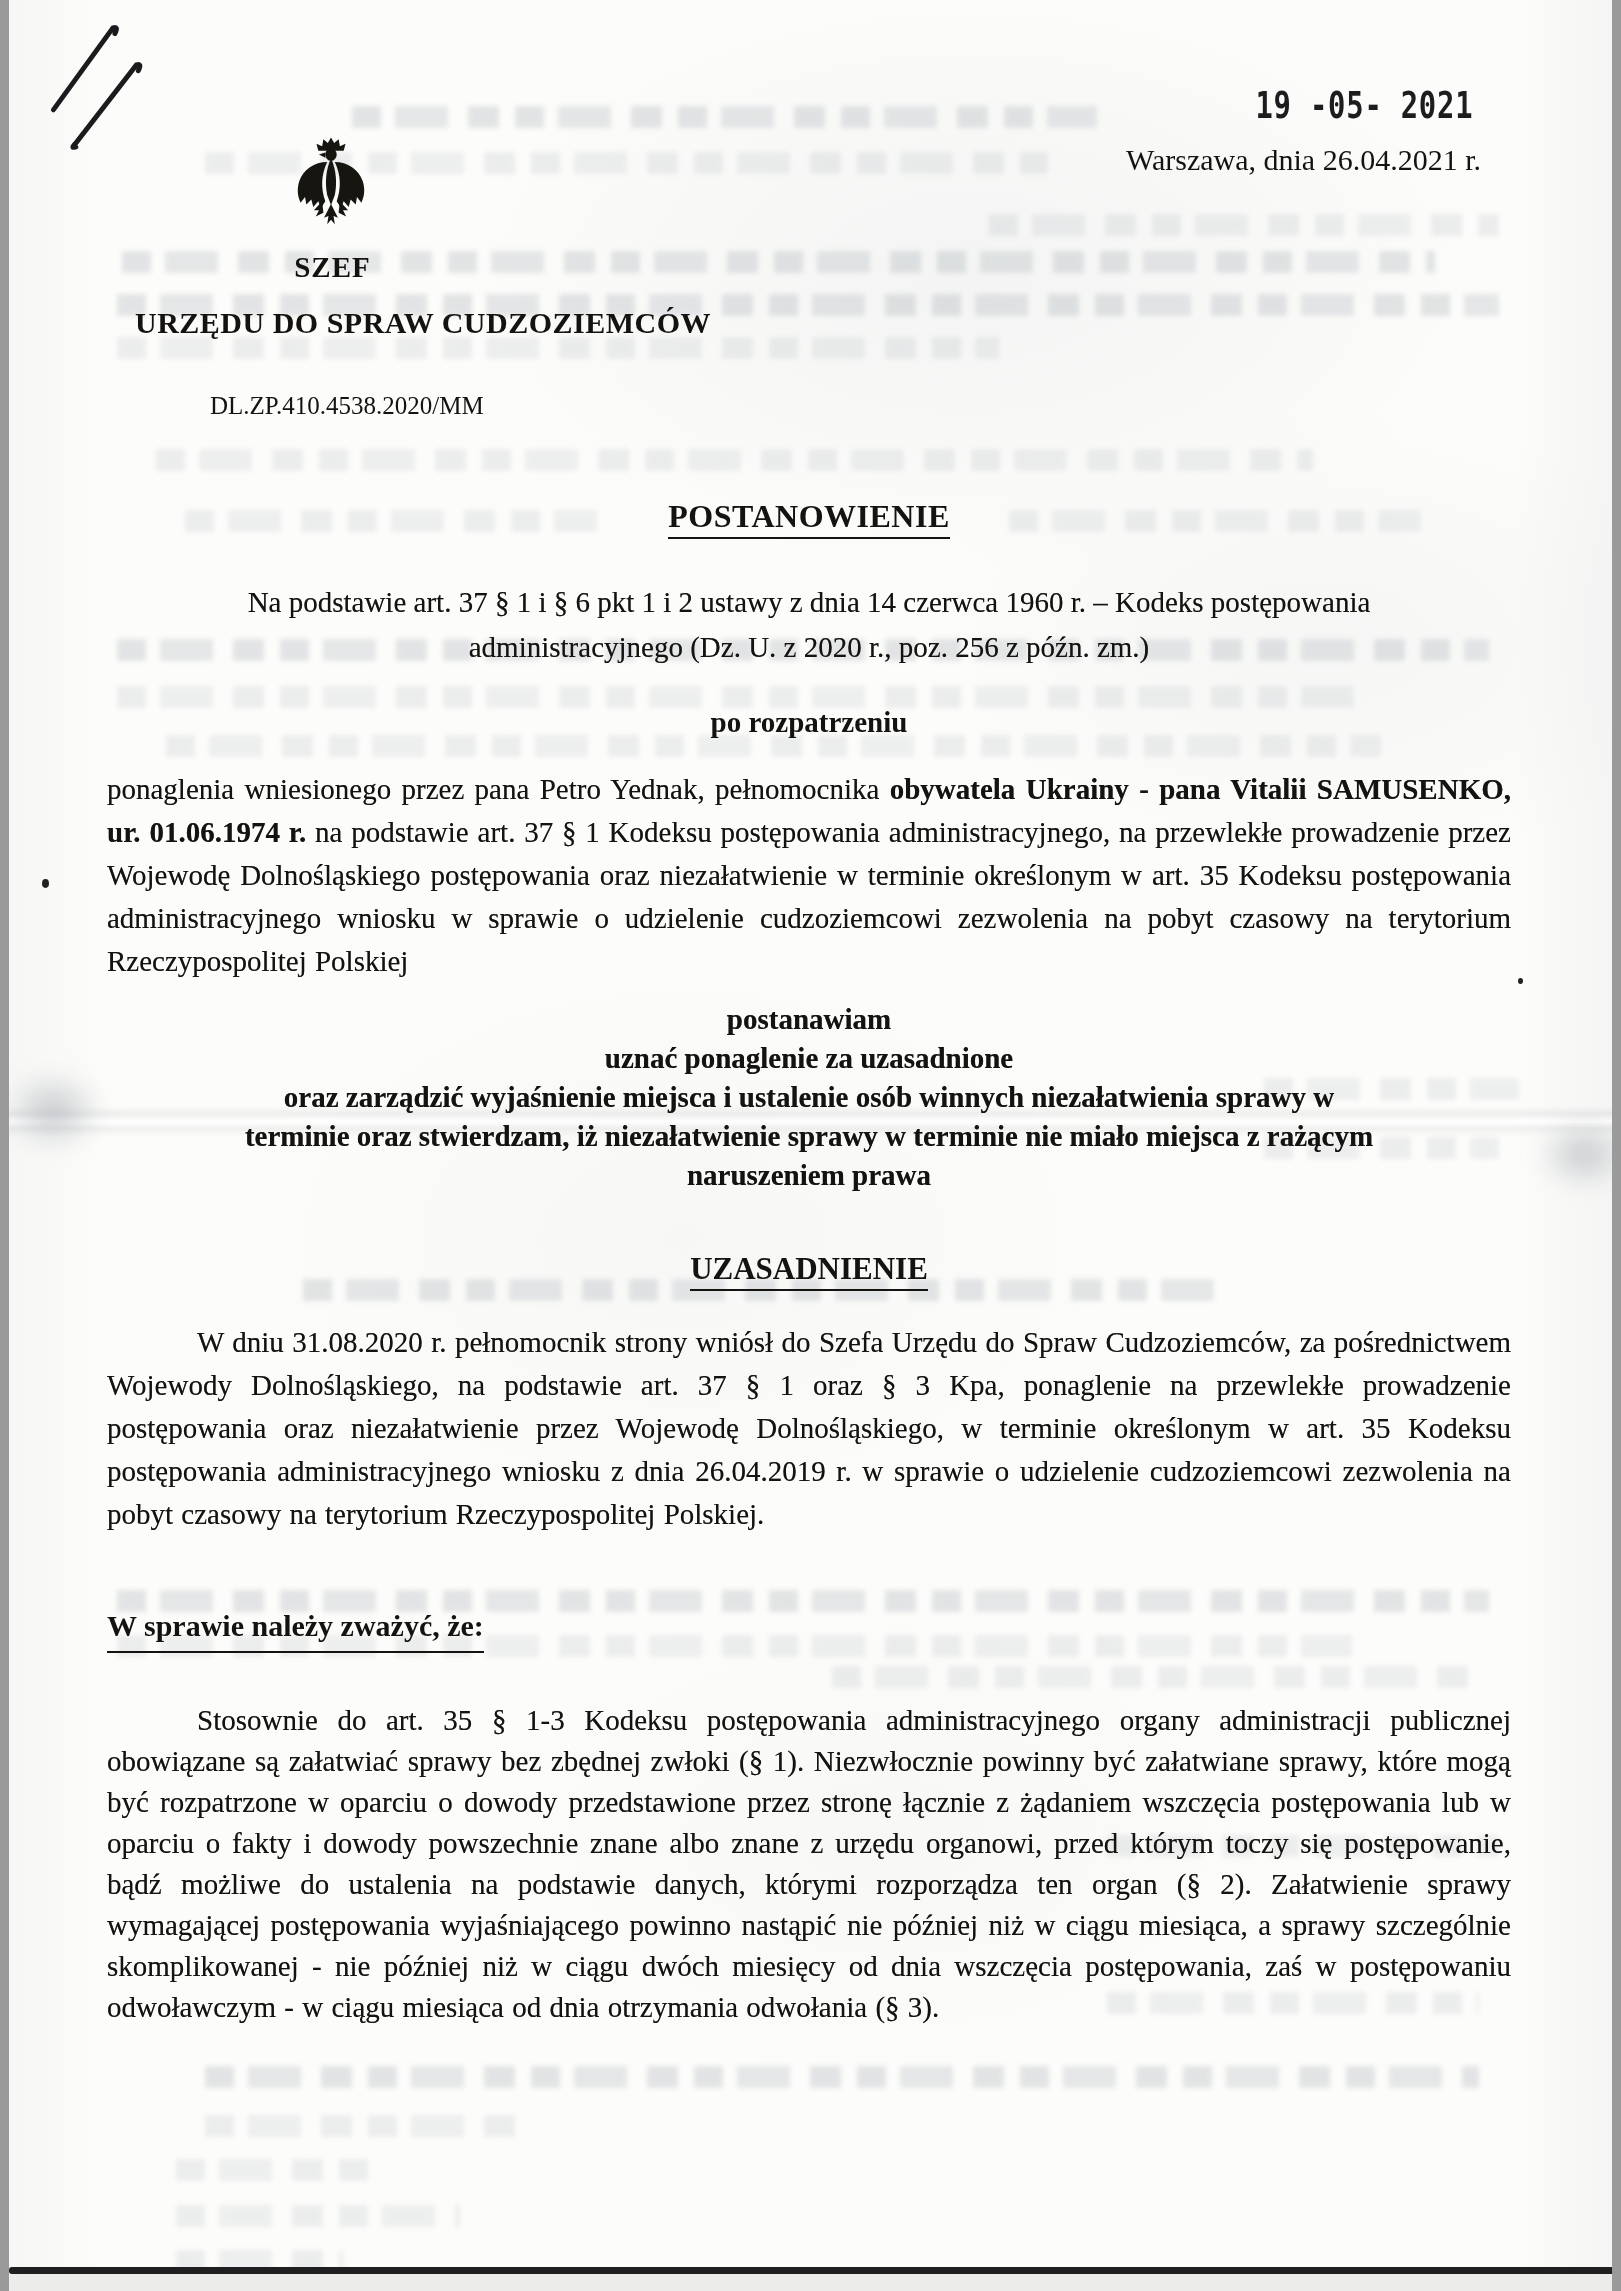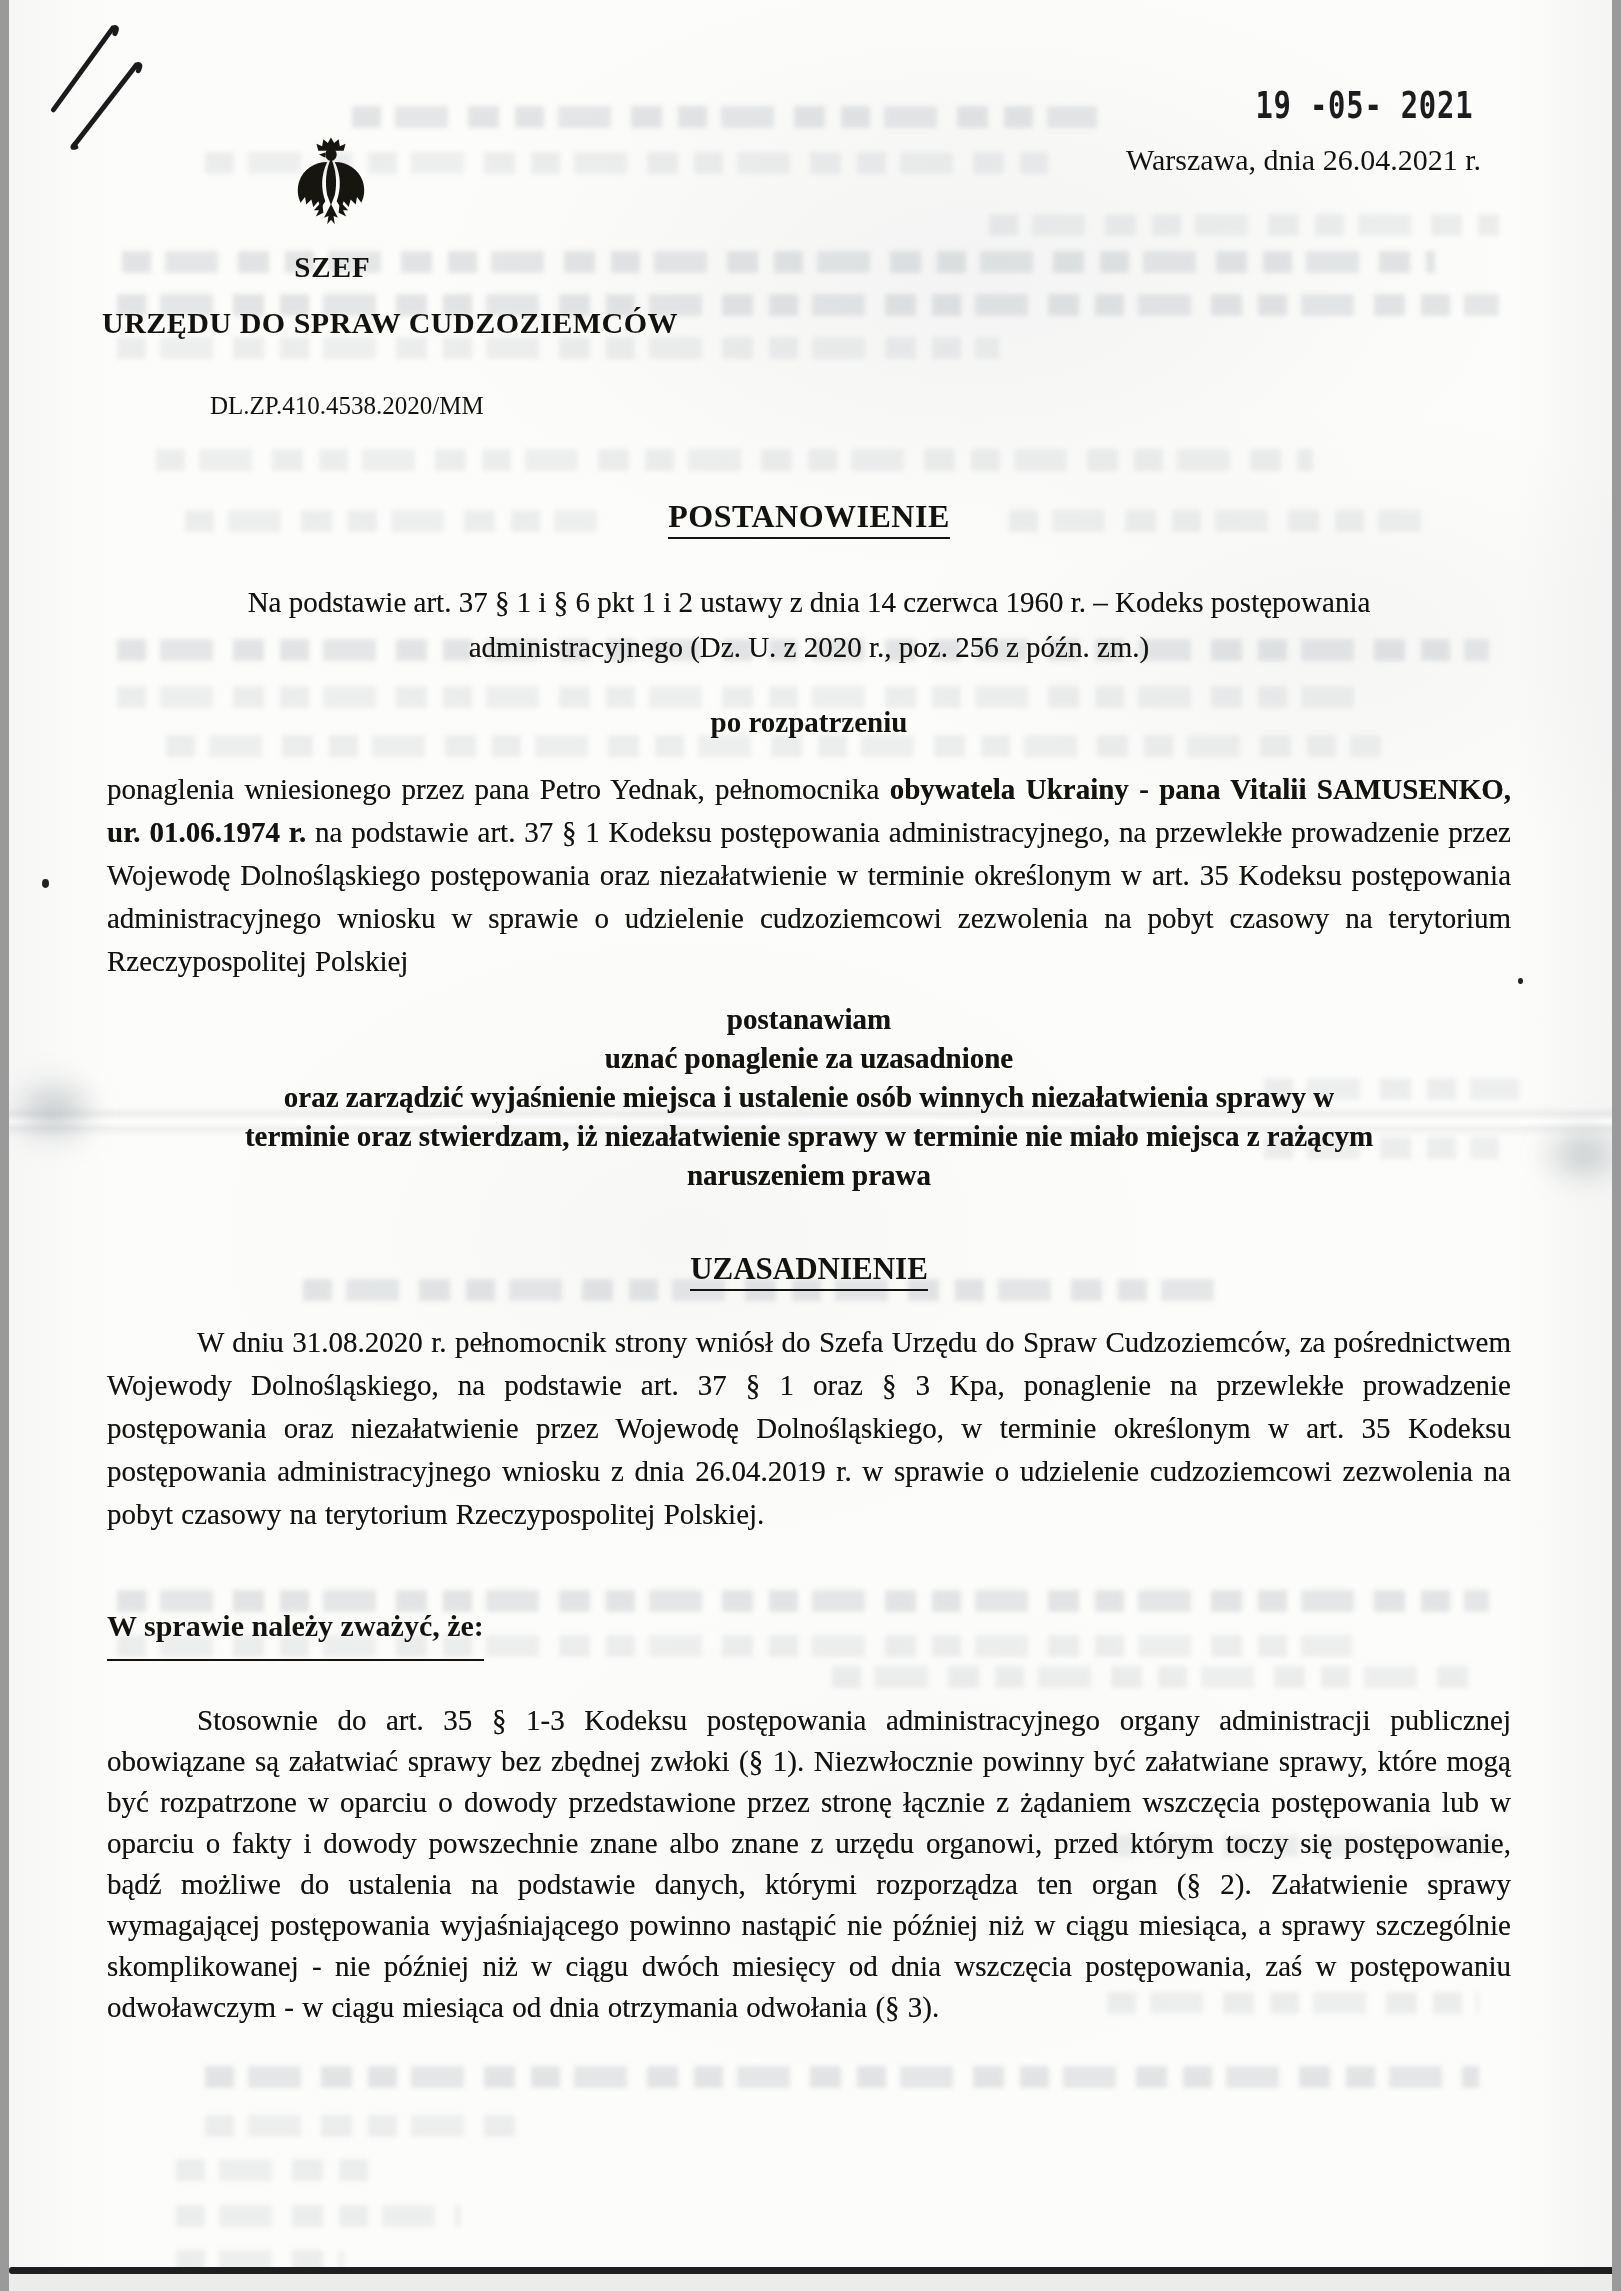--- a/index.html
+++ b/index.html
@@ -46,21 +46,21 @@
   .place-date{font-size:30px;white-space:nowrap;}
   .issuer{width:461px;left:93px;text-align:center;font-weight:bold;white-space:nowrap;}
   .issuer-1{font-size:29px;letter-spacing:1px;}
   .issuer-2{font-size:30px;letter-spacing:0.5px;}
   .case-no{font-size:25px;}
   
   .col{left:98px;width:1404px;}
   .center{text-align:center;}
   .doc-title{font-size:32px;font-weight:bold;letter-spacing:0.5px;}
   .underlined{display:inline-block;border-bottom:2.9px solid #141310;padding-bottom:2px;}
-  .underlined-thin{display:inline-block;border-bottom:2.5px solid #141310;padding-bottom:16px;}
+  .underlined-thin{display:inline-block;border-bottom:2.5px solid #141310;padding-bottom:8px;}
   
   .body-par{font-size:29px;line-height:43px;text-align:justify;word-spacing:1px;
     text-shadow:0 0 0.6px rgba(10,10,10,.55);}
   .tight{line-height:41px;}
   .indent{text-indent:90px;}
   .legal-line{font-size:29px;line-height:45px;text-shadow:0 0 0.6px rgba(10,10,10,.5);}
   .bold{font-weight:bold;}
   .ruling{font-size:29px;font-weight:bold;line-height:39px;text-align:center;
     text-shadow:0 0 0.6px rgba(10,10,10,.55);}
   .h-uzas{font-size:31px;font-weight:bold;}
@@ -122,21 +122,21 @@
       <path d="M60 36 c8 18 10 38 6 58 l-6 16 -6 -16 c-4 -20 -2 -40 6 -58 z"></path>
       <path d="M66 42 c20 0 38 12 44 30 4 12 3 24 -2 34 l-7 -9 -2 12 -8 -8 -3 12 -8 -9 -4 11 -7 -11 c7 -20 7 -41 -3 -62 z"></path>
       <path d="M54 42 c-20 0 -38 12 -44 30 -4 12 -3 24 2 34 l7 -9 2 12 8 -8 3 12 8 -9 4 11 7 -11 c-7 -20 -7 -41 3 -62 z"></path>
       <path d="M60 108 l11 22 -7 -3 2 13 -6 -7 -6 7 2 -13 -7 3 z"></path>
       <path d="M46 104 l-13 14 8 0 -5 10 12 -6 z"></path>
       <path d="M74 104 l13 14 -8 0 5 10 -12 -6 z"></path>
     </g>
   </svg>
 
   <div class="abs issuer issuer-1" style="top:251px;">SZEF</div>
-  <div class="abs issuer issuer-2" style="top:306px;">URZĘDU DO SPRAW CUDZOZIEMCÓW</div>
+  <div class="abs issuer issuer-2" style="top:306px;margin-left:33px;">URZĘDU DO SPRAW CUDZOZIEMCÓW</div>
   <div class="abs case-no" style="left:201px;top:392px;">DL.ZP.410.4538.2020/MM</div>
 
   <div class="abs col center" style="top:498px;">
     <span class="doc-title underlined">POSTANOWIENIE</span>
   </div>
 
   <div class="abs col center legal-line" style="top:580px;">
     <div>Na podstawie art. 37 § 1 i § 6 pkt 1 i 2 ustawy z dnia 14 czerwca 1960 r. – Kodeks postępowania</div>
     <div>administracyjnego (Dz. U. z 2020 r., poz. 256 z późn. zm.)</div>
   </div>

